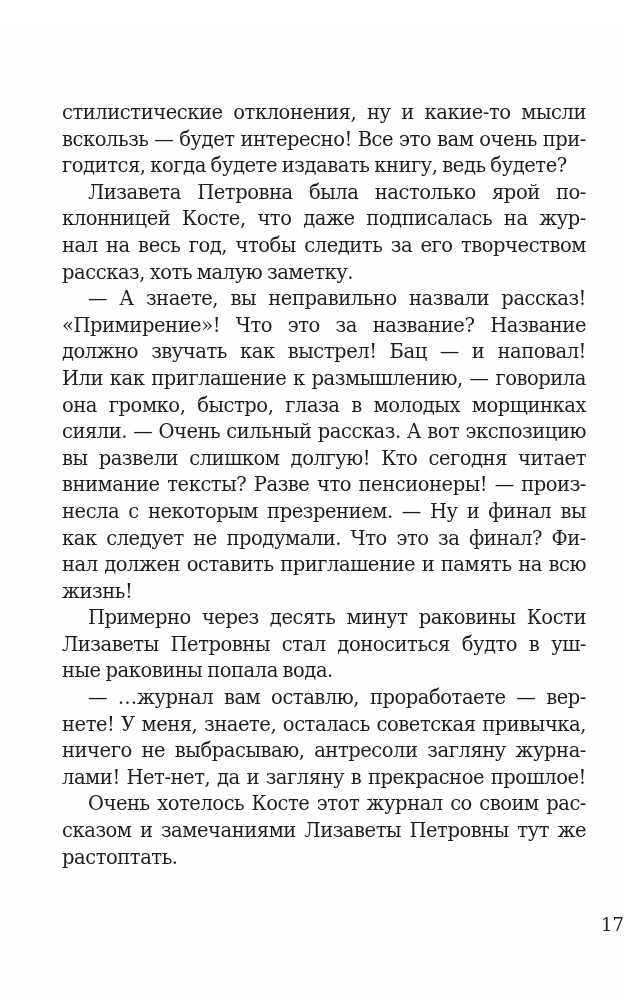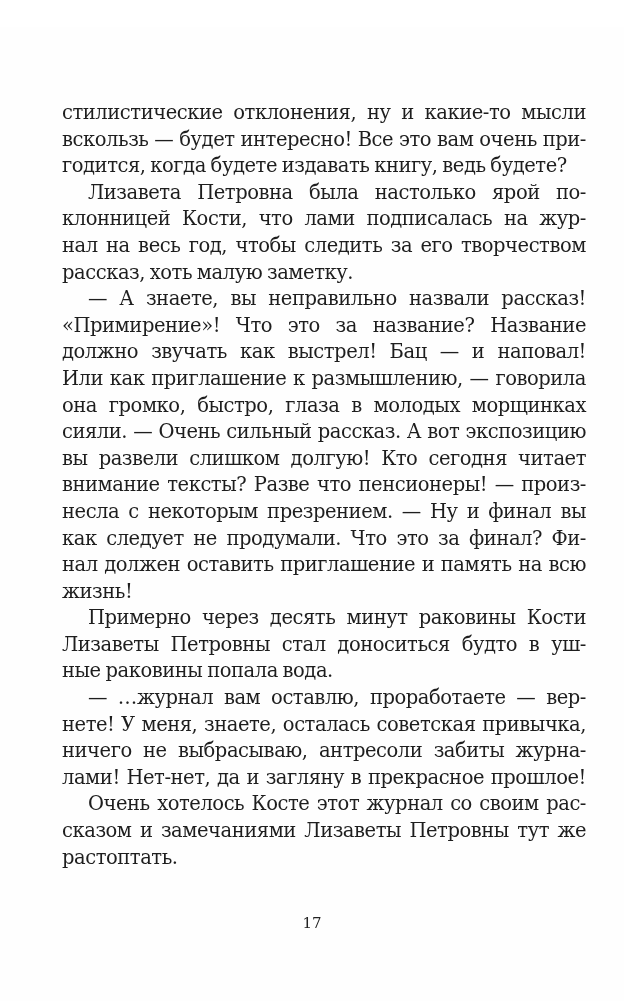--- a/index.html
+++ b/index.html
@@ -44,41 +44,41 @@
       text-align-last: left;
     }
     .line.indent {
       padding-left: 26px;
     }
     .page-number {
       position: absolute;
       left: 0;
       width: 624px;
       top: 887px;
-      text-align: center;
+      text-align: right;
       font-family: "DejaVu Serif", "Liberation Serif", serif;
-      font-size: 15px;
+      font-size: 18px;
       color: #222;
     }
   </style>
 </head>
 <body>
 
 <div class="page">
   <div class="text-block">
 
     <div>
       <span class="line">стилистические отклонения, ну и какие-то мысли</span>
       <span class="line">вскользь — будет интересно! Все это вам очень при-</span>
       <span class="line last">годится, когда будете издавать книгу, ведь будете?</span>
     </div>
 
     <div>
       <span class="line indent">Лизавета Петровна была настолько ярой по-</span>
-      <span class="line">клонницей Кости, что лами подписалась на жур-</span>
+      <span class="line">клонницей Косте, что даже подписалась на жур-</span>
       <span class="line">нал на весь год, чтобы следить за его творчеством</span>
       <span class="line last">рассказ, хоть малую заметку.</span>
     </div>
 
     <div>
       <span class="line indent">— А знаете, вы неправильно назвали рассказ!</span>
       <span class="line">«Примирение»! Что это за название? Название</span>
       <span class="line">должно звучать как выстрел! Бац — и наповал!</span>
       <span class="line">Или как приглашение к размышлению, — говорила</span>
       <span class="line">она громко, быстро, глаза в молодых морщинках</span>
@@ -93,21 +93,21 @@
 
     <div>
       <span class="line indent">Примерно через десять минут раковины Кости</span>
       <span class="line">Лизаветы Петровны стал доноситься будто в уш-</span>
       <span class="line last">ные раковины попала вода.</span>
     </div>
 
     <div>
       <span class="line indent">— …журнал вам оставлю, проработаете — вер-</span>
       <span class="line">нете! У меня, знаете, осталась советская привычка,</span>
-      <span class="line">ничего не выбрасываю, антресоли забиты журна-</span>
+      <span class="line">ничего не выбрасываю, антресоли загляну журна-</span>
       <span class="line">лами! Нет-нет, да и загляну в прекрасное прошлое!</span>
     </div>
 
     <div>
       <span class="line indent">Очень хотелось Косте этот журнал со своим рас-</span>
       <span class="line">сказом и замечаниями Лизаветы Петровны тут же</span>
       <span class="line last">растоптать.</span>
     </div>
   </div>
 

